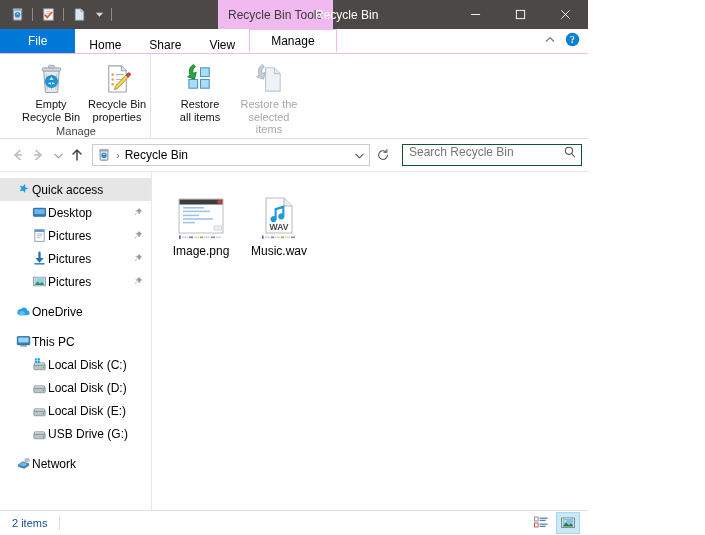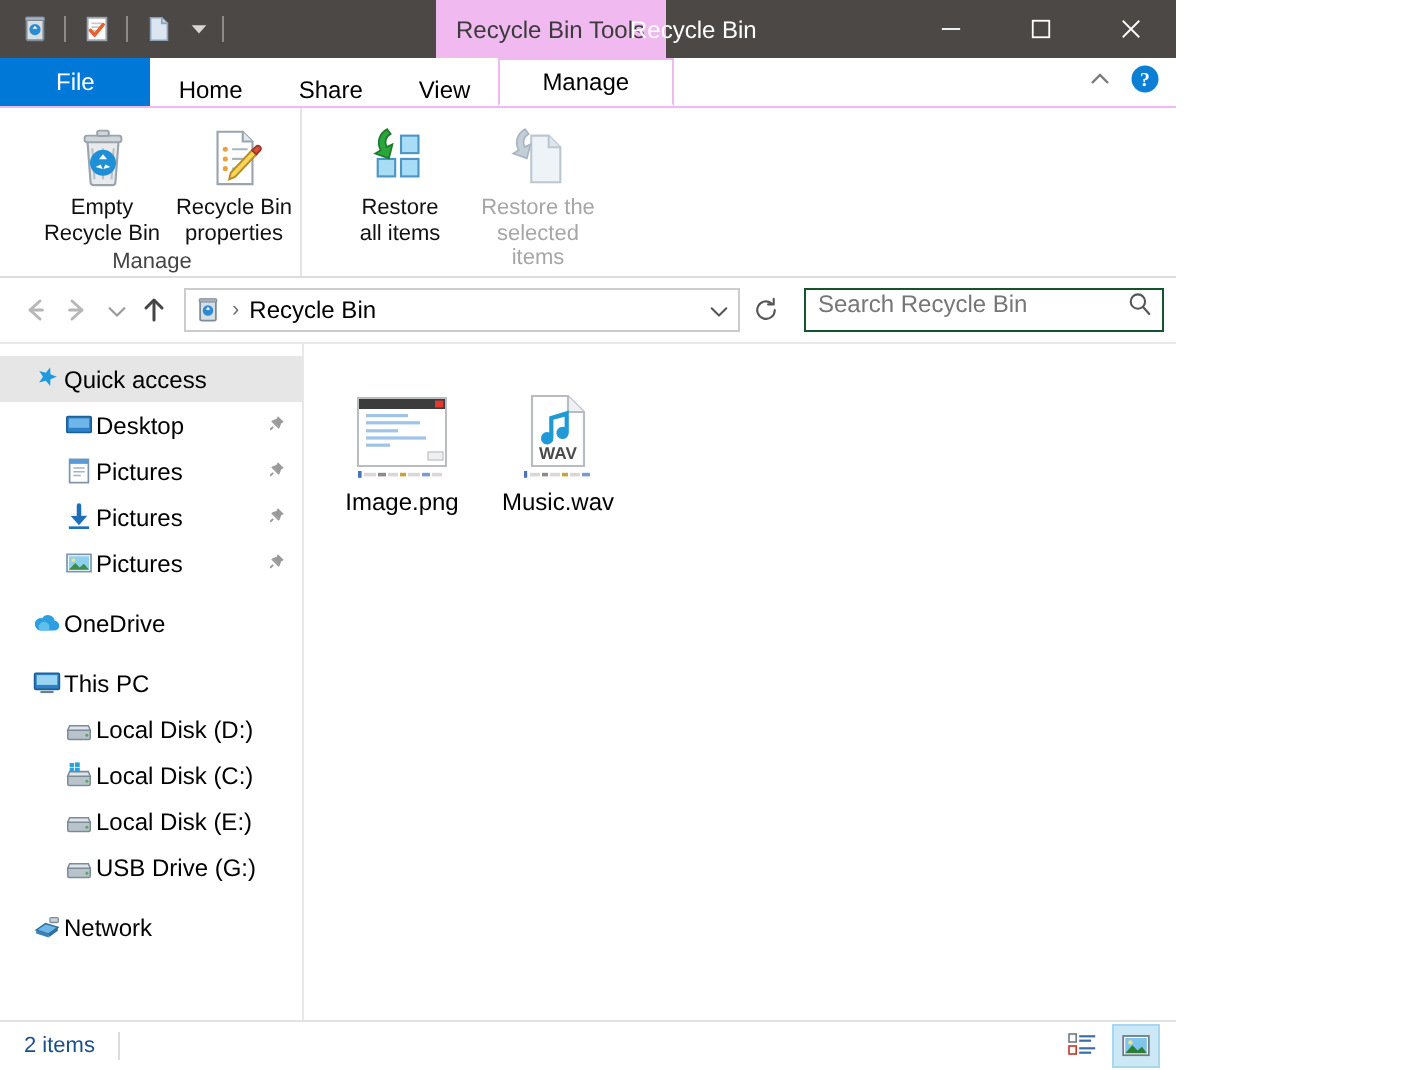--- a/index.html
+++ b/index.html
@@ -426,40 +426,40 @@
         </span>
         <span class="ntxt">This PC</span>
       </div>
 
       <div class="nav-row lvl1">
         <span class="nico">
           <svg width="15" height="15" viewBox="0 0 16 16">
               <path d="M2 8.6h12v4.2a.8.8 0 0 1-.8.8H2.8a.8.8 0 0 1-.8-.8z" fill="#b9c3cc" stroke="#7e8b96" stroke-width="0.8"></path>
               <path d="M3 6.2h10l1 2.4H2z" fill="#dfe5ea" stroke="#7e8b96" stroke-width="0.8"></path>
               <circle cx="12.2" cy="11.3" r="0.8" fill="#4caf50"></circle>
-            </svg>
-        </span>
-        <span class="ntxt">Local Disk (D:)</span>
-      </div>
-
-      <div class="nav-row lvl1">
-        <span class="nico">
-          <svg width="15" height="15" viewBox="0 0 16 16">
-              <path d="M2 8.6h12v4.2a.8.8 0 0 1-.8.8H2.8a.8.8 0 0 1-.8-.8z" fill="#b9c3cc" stroke="#7e8b96" stroke-width="0.8"></path>
-              <path d="M3 6.2h10l1 2.4H2z" fill="#dfe5ea" stroke="#7e8b96" stroke-width="0.8"></path>
-              <circle cx="12.2" cy="11.3" r="0.8" fill="#4caf50"></circle>
               <g>
                 <rect x="3" y="1.6" width="2.3" height="2.1" fill="#2b9fe0"></rect>
                 <rect x="5.8" y="1.3" width="2.6" height="2.4" fill="#2b9fe0"></rect>
                 <rect x="3" y="4.1" width="2.3" height="2.1" fill="#2b9fe0"></rect>
                 <rect x="5.8" y="4.1" width="2.6" height="2.4" fill="#2b9fe0"></rect>
               </g>
             </svg>
         </span>
         <span class="ntxt">Local Disk (C:)</span>
+      </div>
+
+      <div class="nav-row lvl1">
+        <span class="nico">
+          <svg width="15" height="15" viewBox="0 0 16 16">
+              <path d="M2 8.6h12v4.2a.8.8 0 0 1-.8.8H2.8a.8.8 0 0 1-.8-.8z" fill="#b9c3cc" stroke="#7e8b96" stroke-width="0.8"></path>
+              <path d="M3 6.2h10l1 2.4H2z" fill="#dfe5ea" stroke="#7e8b96" stroke-width="0.8"></path>
+              <circle cx="12.2" cy="11.3" r="0.8" fill="#4caf50"></circle>
+            </svg>
+        </span>
+        <span class="ntxt">Local Disk (D:)</span>
       </div>
 
       <div class="nav-row lvl1">
         <span class="nico">
           <svg width="15" height="15" viewBox="0 0 16 16">
               <path d="M2 8.6h12v4.2a.8.8 0 0 1-.8.8H2.8a.8.8 0 0 1-.8-.8z" fill="#b9c3cc" stroke="#7e8b96" stroke-width="0.8"></path>
               <path d="M3 6.2h10l1 2.4H2z" fill="#dfe5ea" stroke="#7e8b96" stroke-width="0.8"></path>
               <circle cx="12.2" cy="11.3" r="0.8" fill="#4caf50"></circle>
             </svg>
         </span>

